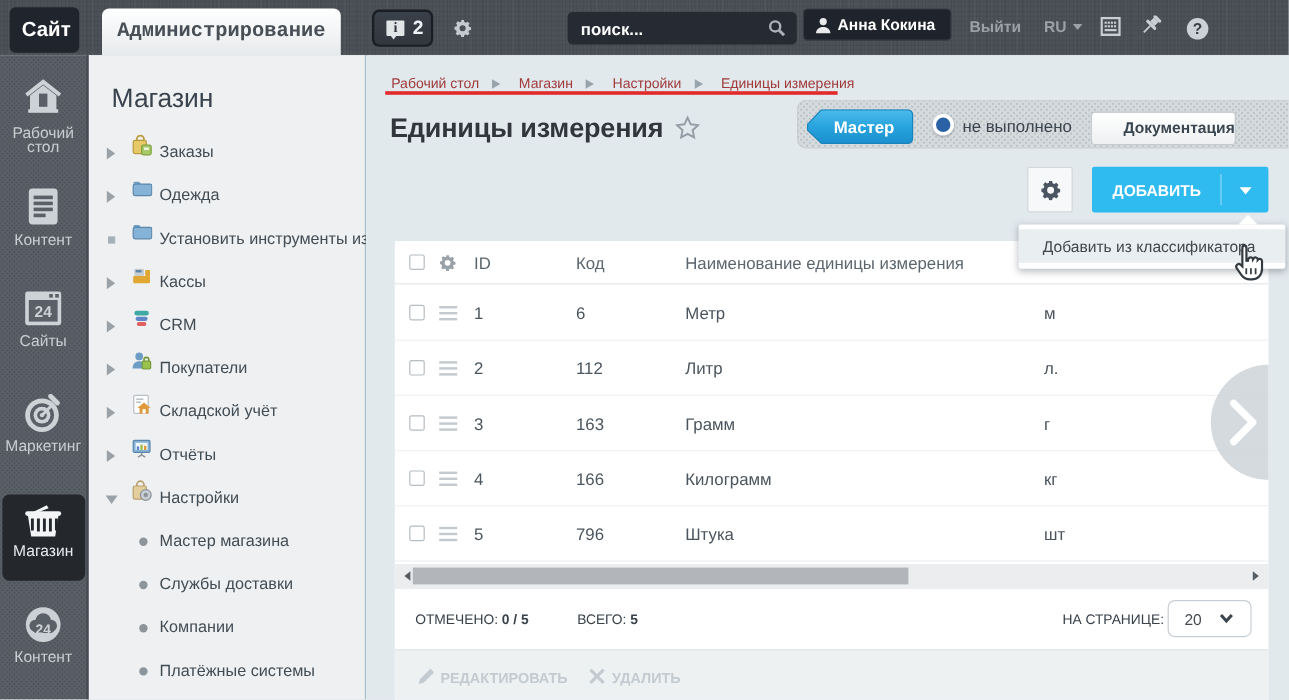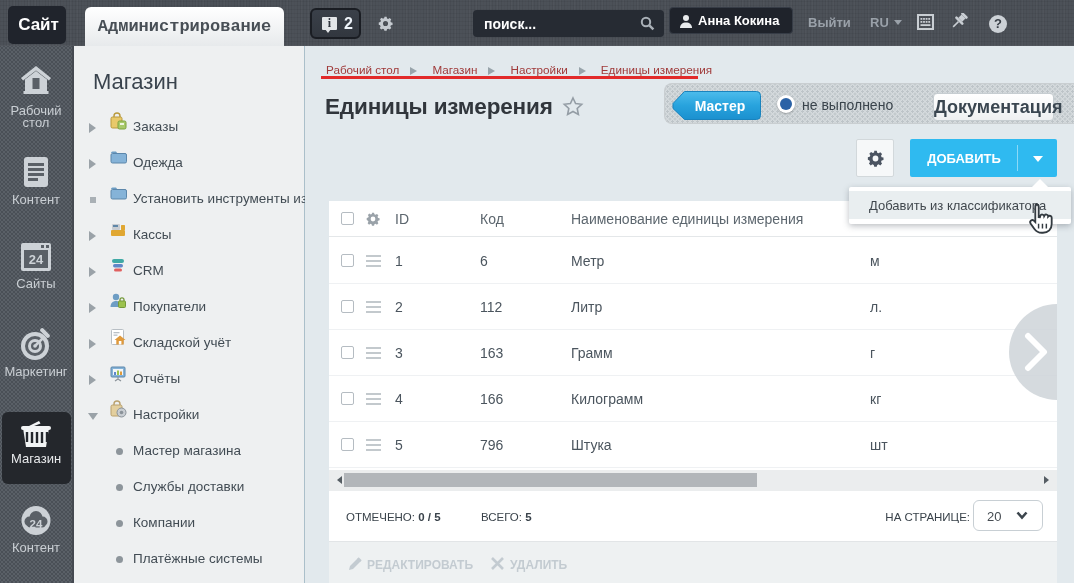--- a/index.html
+++ b/index.html
@@ -72,22 +72,22 @@
 
 #wizPanel { position:absolute; left:358px; top:37px; width:410px; height:41px;
   background-color:#d5dadd; border-radius:8px 0 0 8px;
   background-image: radial-gradient(#bdc4c8 1px, transparent 1.2px), radial-gradient(#bdc4c8 1px, transparent 1.2px);
   background-size:5px 5px; background-position:0 0, 2.5px 2.5px;
   border:1px solid #c9ced1; border-right:none; }
 #wizBtn { position:absolute; left:7px; top:7px; }
 #radioO { position:absolute; left:112px; top:11px; width:18px; height:18px; border-radius:50%; background:#fff; box-shadow:0 1px 2px rgba(0,0,0,.25);}
 #radioI { position:absolute; left:115px; top:14px; width:12px; height:12px; border-radius:50%; background:#2b62a6; }
 #wizLbl { position:absolute; left:137px; top:13px; font-size:14px; color:#3a444c; }
-#docBtn { position:absolute; left:268px; top:9px; width:121px; height:28px; background:linear-gradient(#ffffff,#eef0f1);
-  border:1px solid #c6cdd1; border-radius:4px; text-align:right; line-height:26px; font-size:18px; font-weight:bold; color:#3a4650;}
+#docBtn { position:absolute; left:244px; top:9px; width:121px; height:28px; background:linear-gradient(#ffffff,#eef0f1);
+  border:1px solid #c6cdd1; border-radius:4px; text-align:right; line-height:26px; font-size:13px; font-weight:bold; color:#3a4650;}
 
 
 #gearBtn { position:absolute; left:550px; top:93px; width:38px; height:38px; background:#f6f8f9; border:1px solid #d2d8db; border-radius:2px;}
 #addBtn { position:absolute; left:604px; top:93px; width:147px; height:38px; background:#2fbaf0; border-radius:2px;
   color:#fff; font-size:14px; font-weight:bold; }
 #addBtn .t { position:absolute; left:0; top:12px; width:108px; text-align:center; font-size:13px;}
 #addBtn .sep { position:absolute; right:39px; top:6px; width:1px; height:26px; background:rgba(255,255,255,.45); }
 #addBtn .car { position:absolute; right:14px; top:17px; width:0; height:0; border:5px solid transparent; border-top:6px solid #fff; }
 #notch { position:absolute; left:726px; top:125px; z-index:7; width:0; height:0; border:8px solid transparent; border-bottom:8px solid #fff; }
 #dropdown { position:absolute; left:543px; top:141px; width:222px; height:37px; background:#fff; border-radius:2px; z-index:6;

